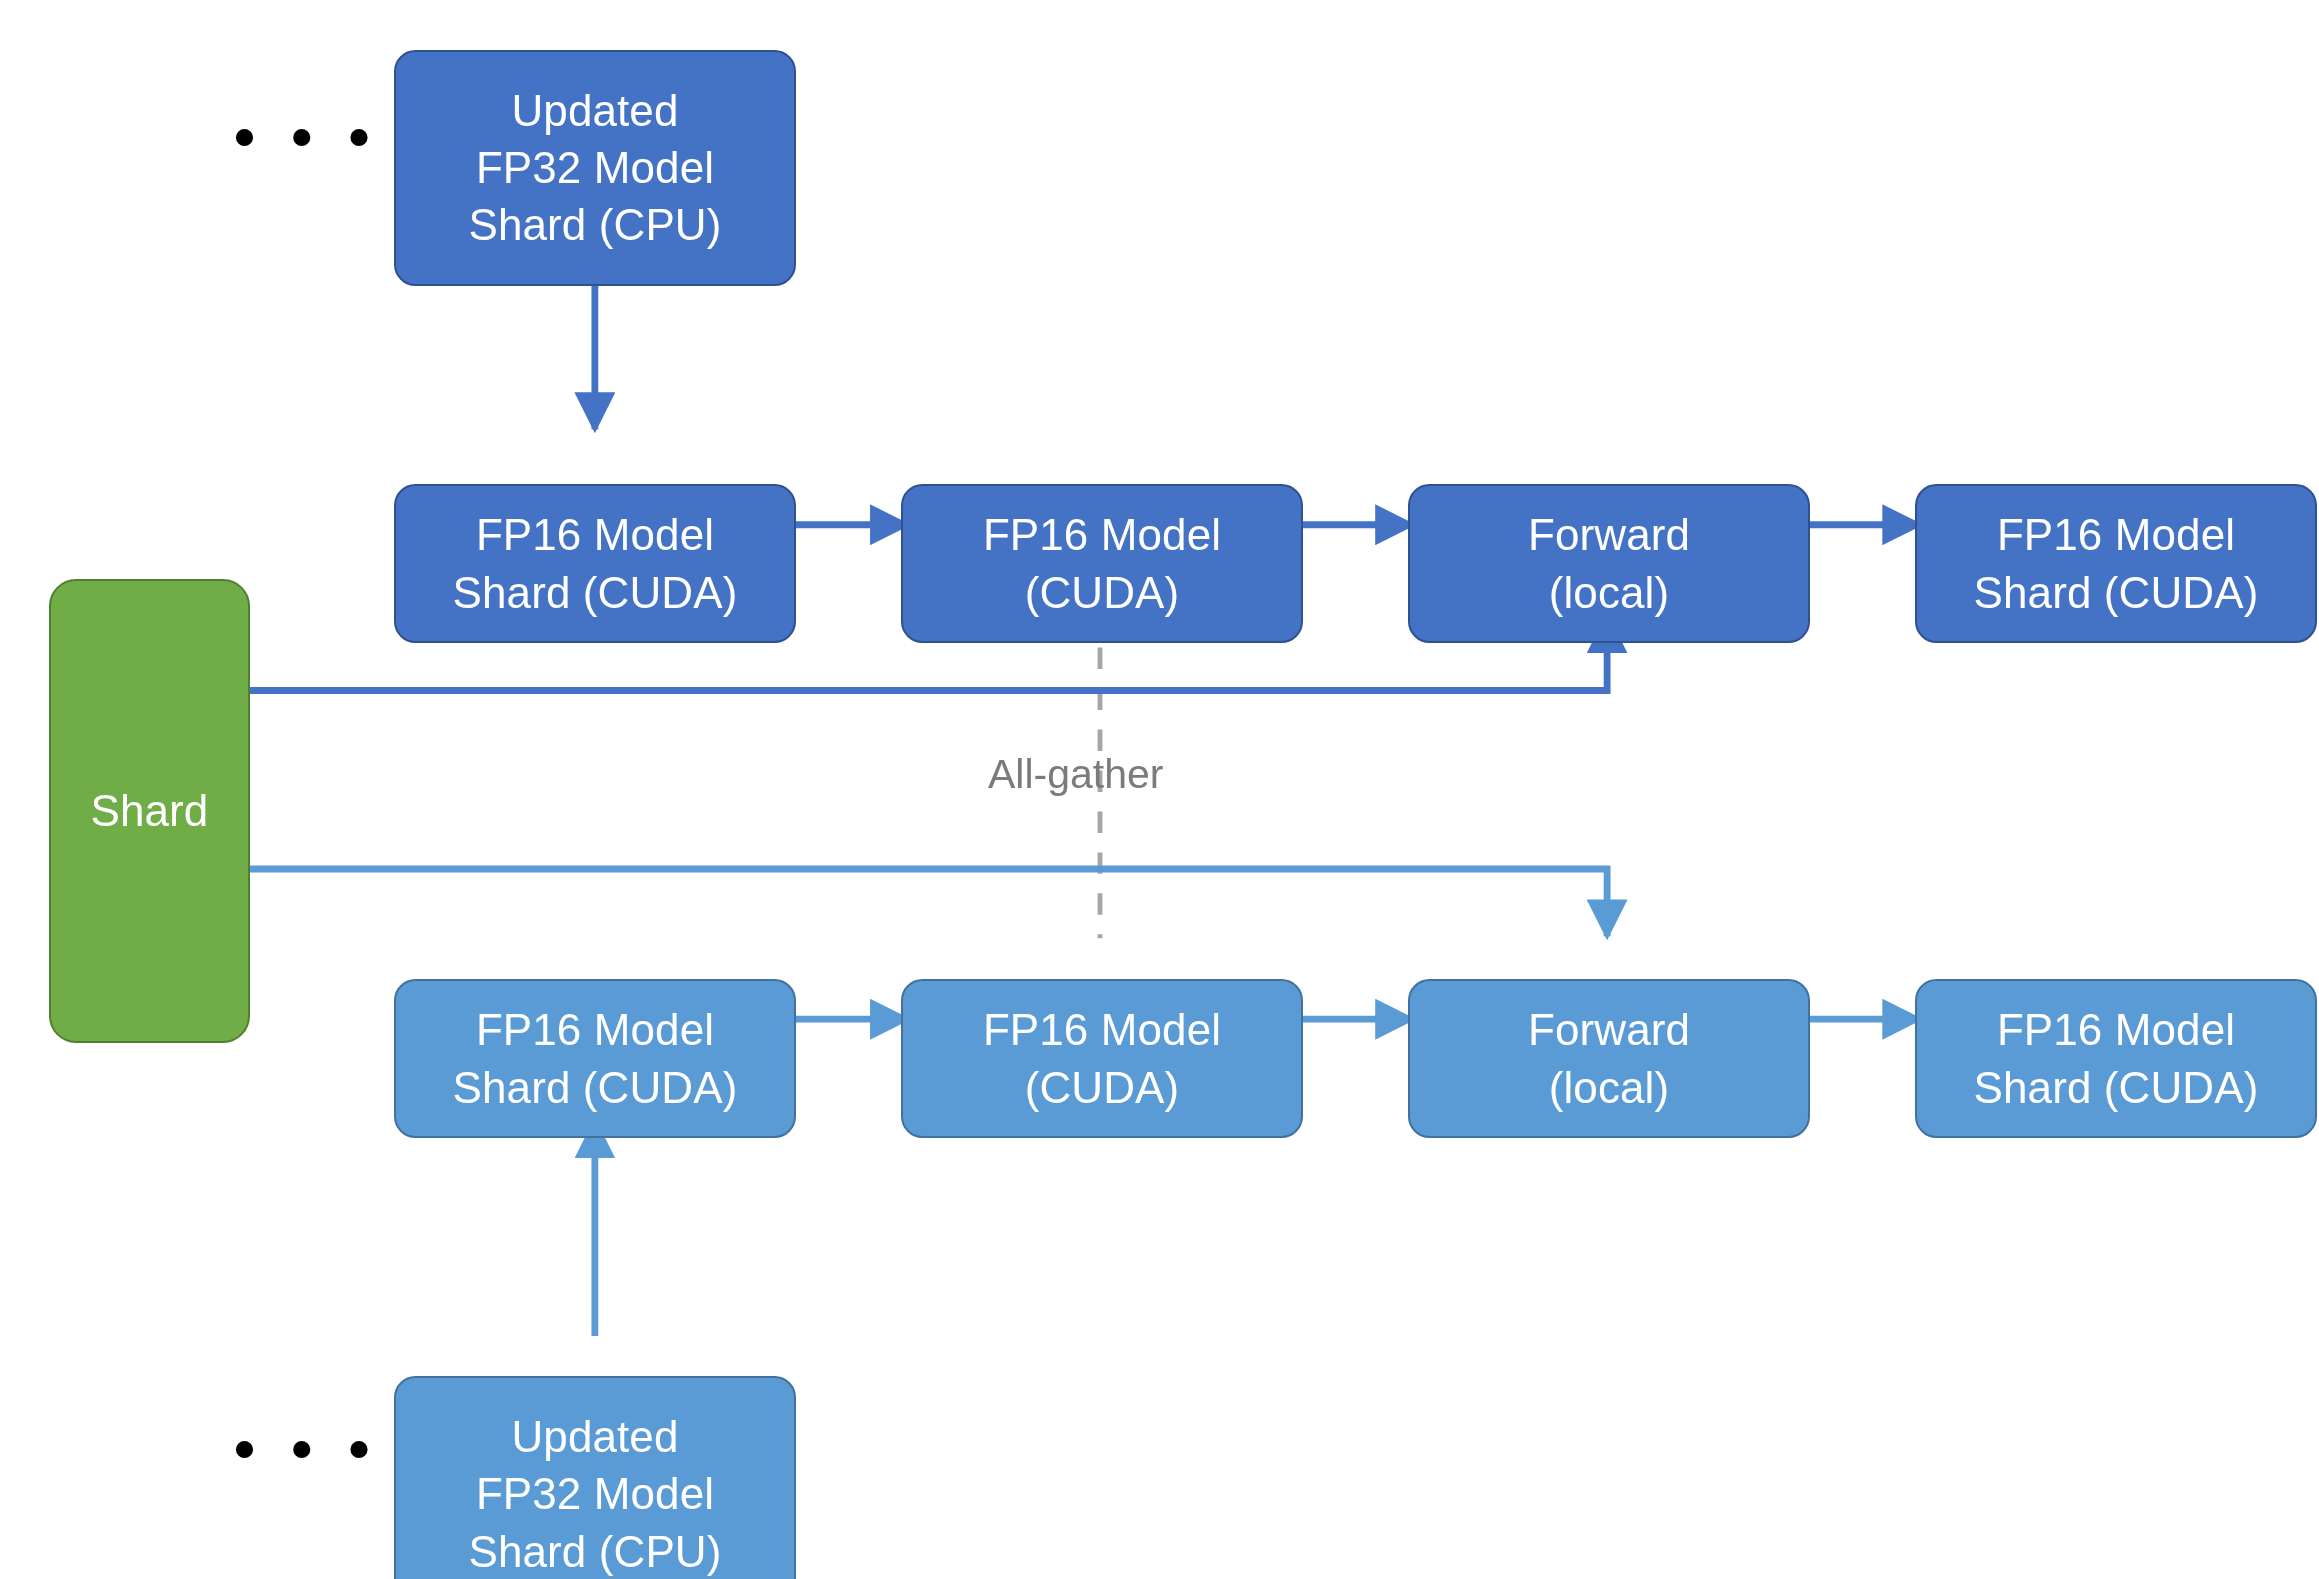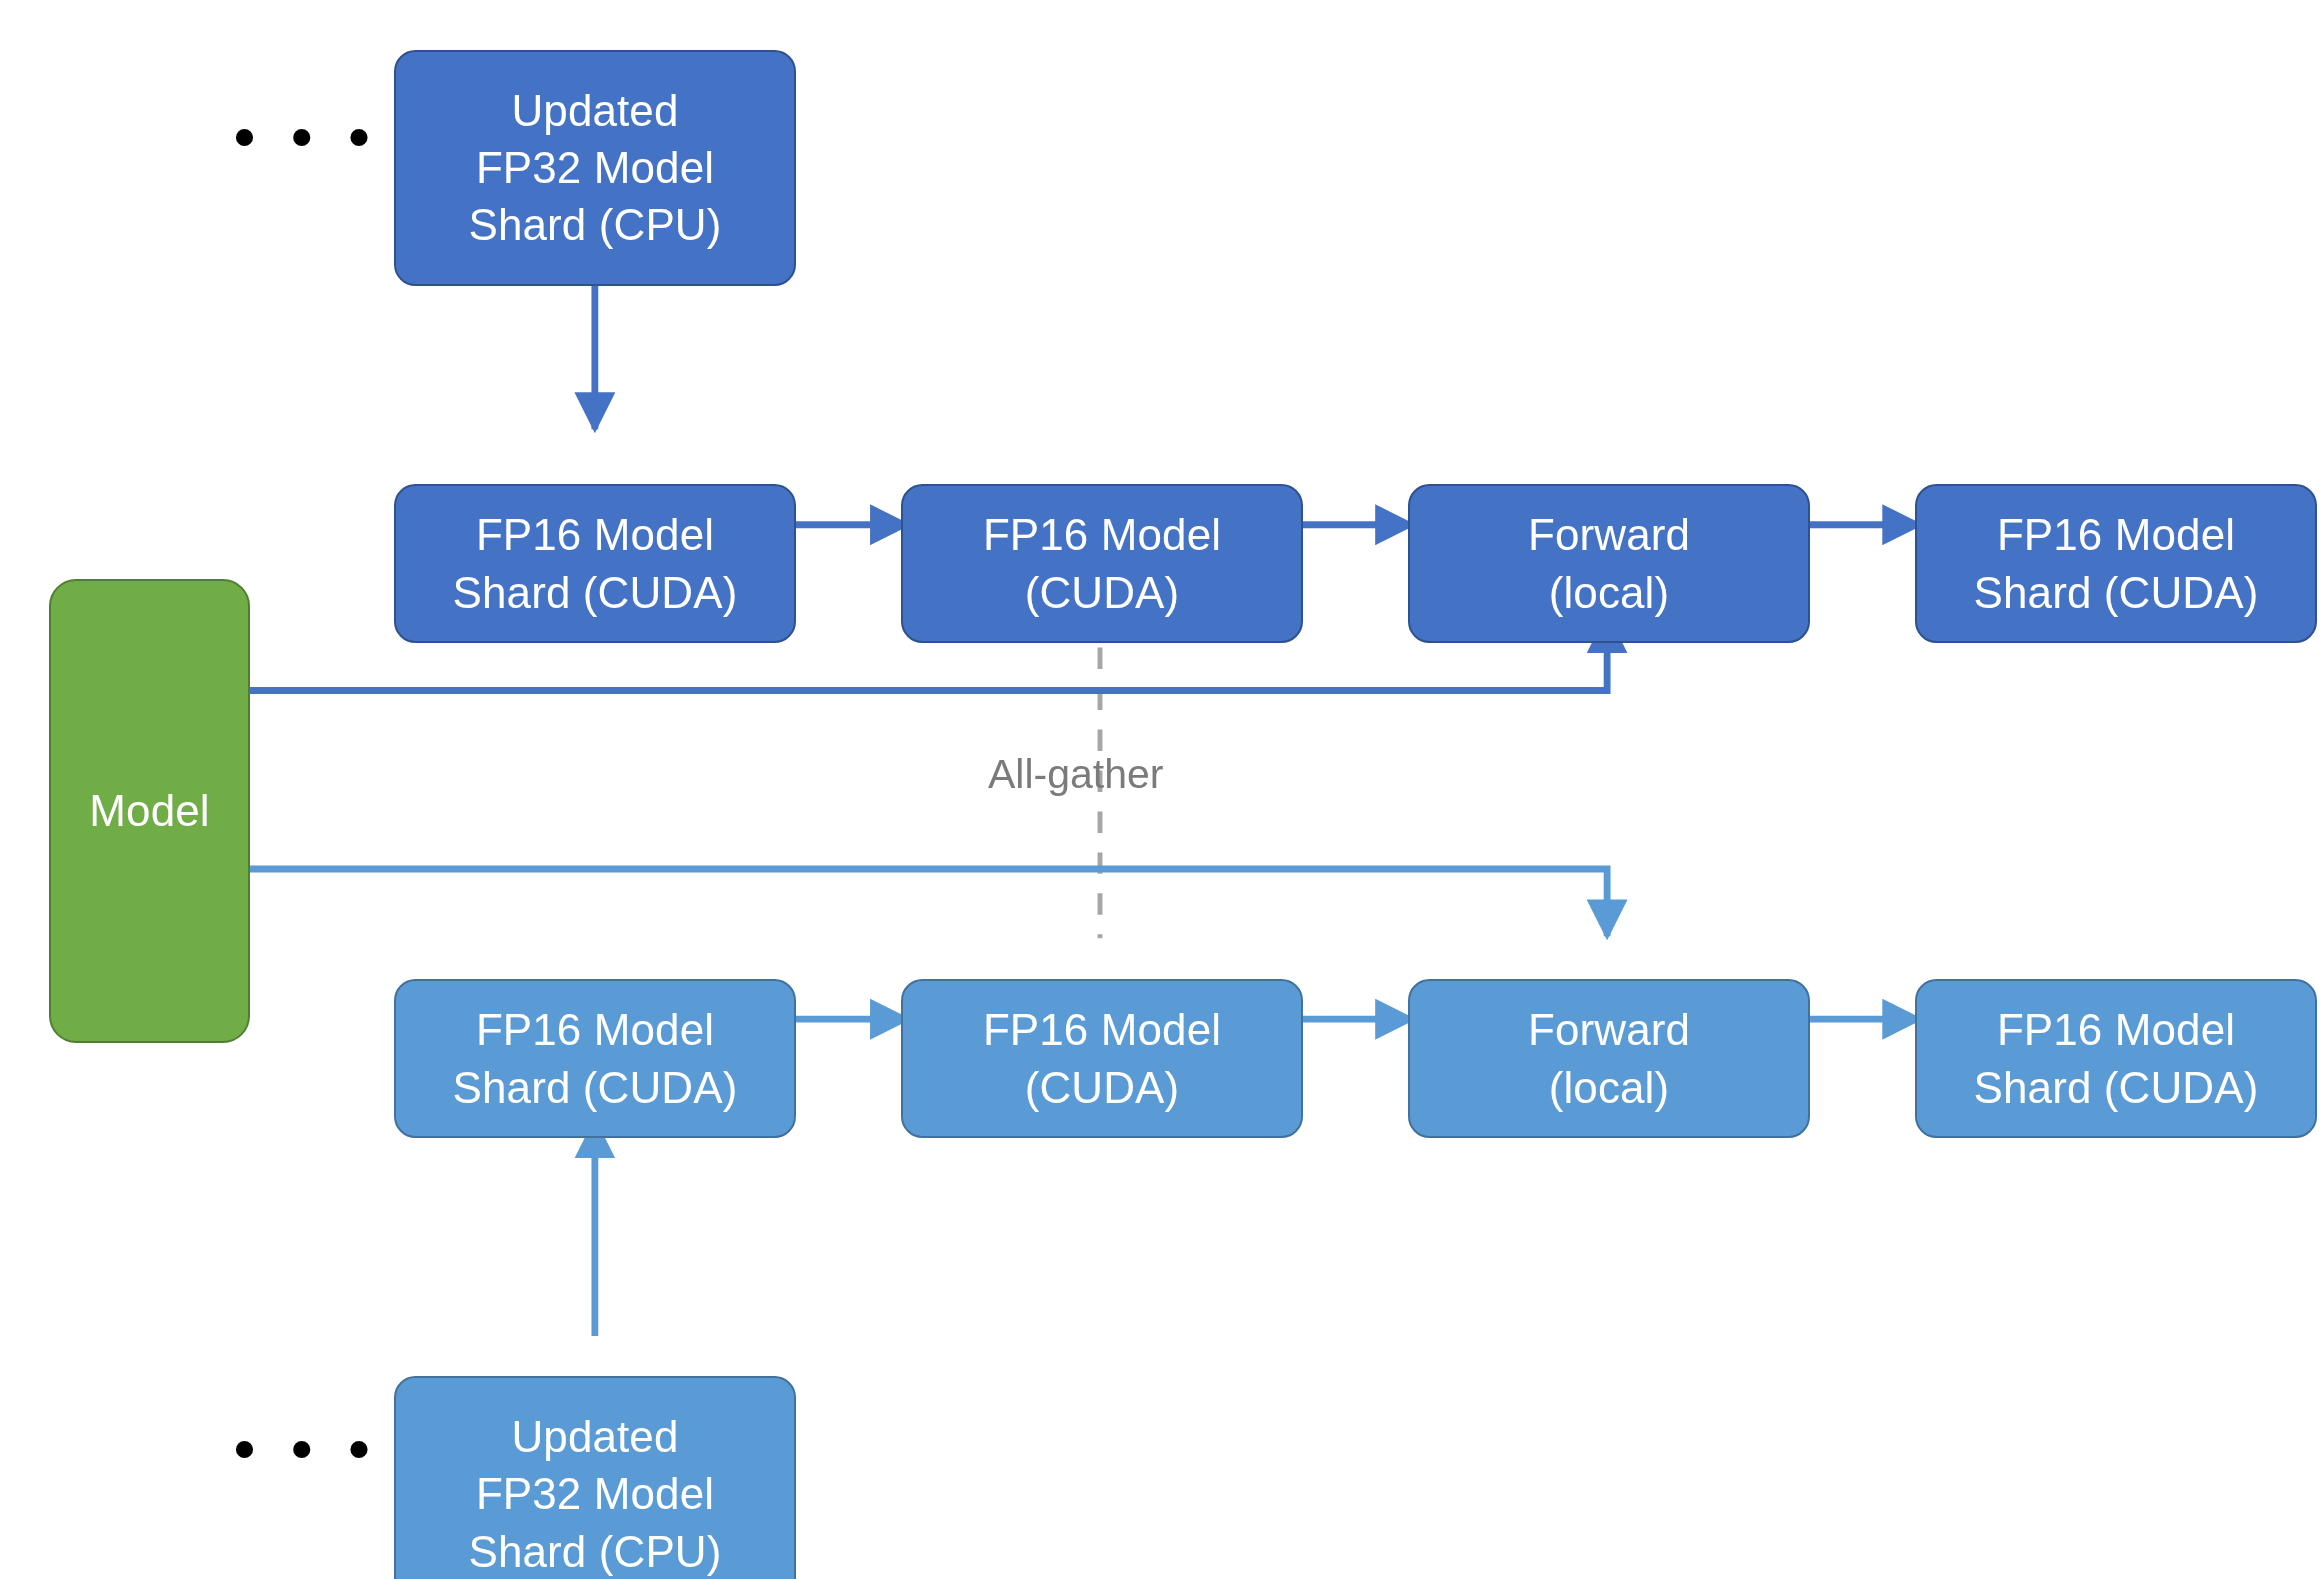--- a/index.html
+++ b/index.html
@@ -110,21 +110,21 @@
 
   <div class="node dark" style="left:901px; top:444px; width:402px; height:159px; font-size:44px;">FP16 Model
 (CUDA)</div>
 
   <div class="node dark" style="left:1408px; top:444px; width:402px; height:159px; font-size:44px;">Forward
 (local)</div>
 
   <div class="node dark" style="left:1915px; top:444px; width:402px; height:159px; font-size:44px;">FP16 Model
 Shard (CUDA)</div>
 
-  <div class="node green" style="left:49px; top:539px; width:201px; height:464px; font-size:44px; border-radius:27px;">Model</div>
+  <div class="node green" style="left:49px; top:539px; width:201px; height:464px; font-size:44px; border-radius:27px;">Shard</div>
 
   <div class="edge-label" style="left:958px; top:751px;margin-left:30px;">All-gather</div>
 
   <div class="node light" style="left:394px; top:939px; width:402px; height:159px; font-size:44px;">FP16 Model
 Shard (CUDA)</div>
 
   <div class="node light" style="left:901px; top:939px; width:402px; height:159px; font-size:44px;">FP16 Model
 (CUDA)</div>
 
   <div class="node light" style="left:1408px; top:939px; width:402px; height:159px; font-size:44px;">Forward

